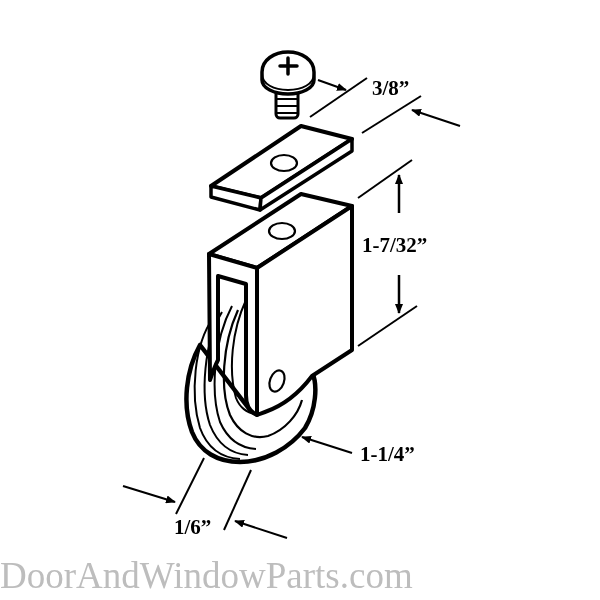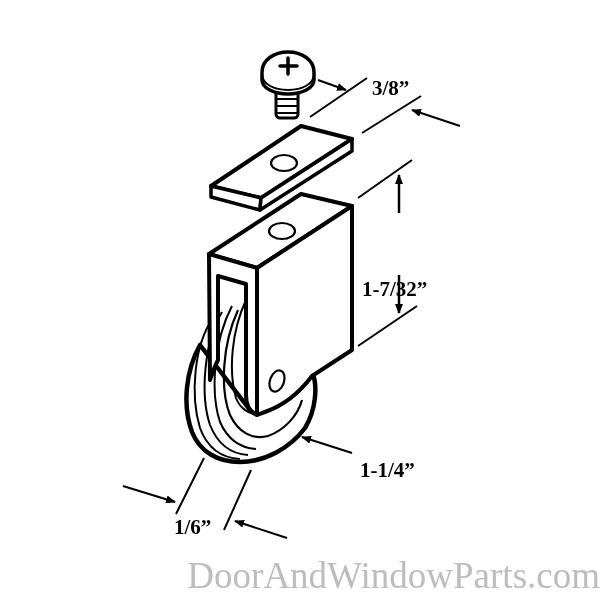--- a/index.html
+++ b/index.html
@@ -10,21 +10,21 @@
     font-family: "Liberation Serif", "DejaVu Serif", serif;
     font-weight: bold;
     font-size: 21px;
     color: #000;
     white-space: nowrap;
     line-height: 1;
   }
   .watermark {
     position: absolute;
     left: 0; width: 600px; top: 557px;
-    text-align: right;
+    text-align: left;
     font-family: "Liberation Serif", "DejaVu Serif", serif;
     font-size: 37px;
     color: #bdbdbd;
     letter-spacing: 0px;
     line-height: 1;
   }
 </style>
 </head>
 <body>
 
@@ -110,18 +110,18 @@
 
     <g stroke="#000" fill="none">
       <line x1="204" y1="458" x2="176" y2="514" stroke-width="2"></line>
       <line x1="251" y1="470" x2="224" y2="530" stroke-width="2"></line>
       <line x1="123" y1="486" x2="175" y2="502" stroke-width="2" marker-end="url(#arrow)"></line>
       <line x1="287" y1="538" x2="235" y2="521" stroke-width="2" marker-end="url(#arrow)"></line>
     </g>
   </svg>
 
   <span class="dim-label" style="left:372px; top:78px;">3/8”</span>
-  <span class="dim-label" style="left:362px; top:235px;margin-top:44px;">1-7/32”</span>
-  <span class="dim-label" style="left:360px; top:460px;font-family:Liberation Serif, serif;">1-1/4”</span>
+  <span class="dim-label" style="left:362px; top:235px;">1-7/32”</span>
+  <span class="dim-label" style="left:360px; top:444px;font-family:Liberation Serif, serif;">1-1/4”</span>
   <span class="dim-label" style="left:174px; top:517px;">1/6”</span>
 
   <div class="watermark">DoorAndWindowParts.com</div>
 </div>
 
 </body></html>

